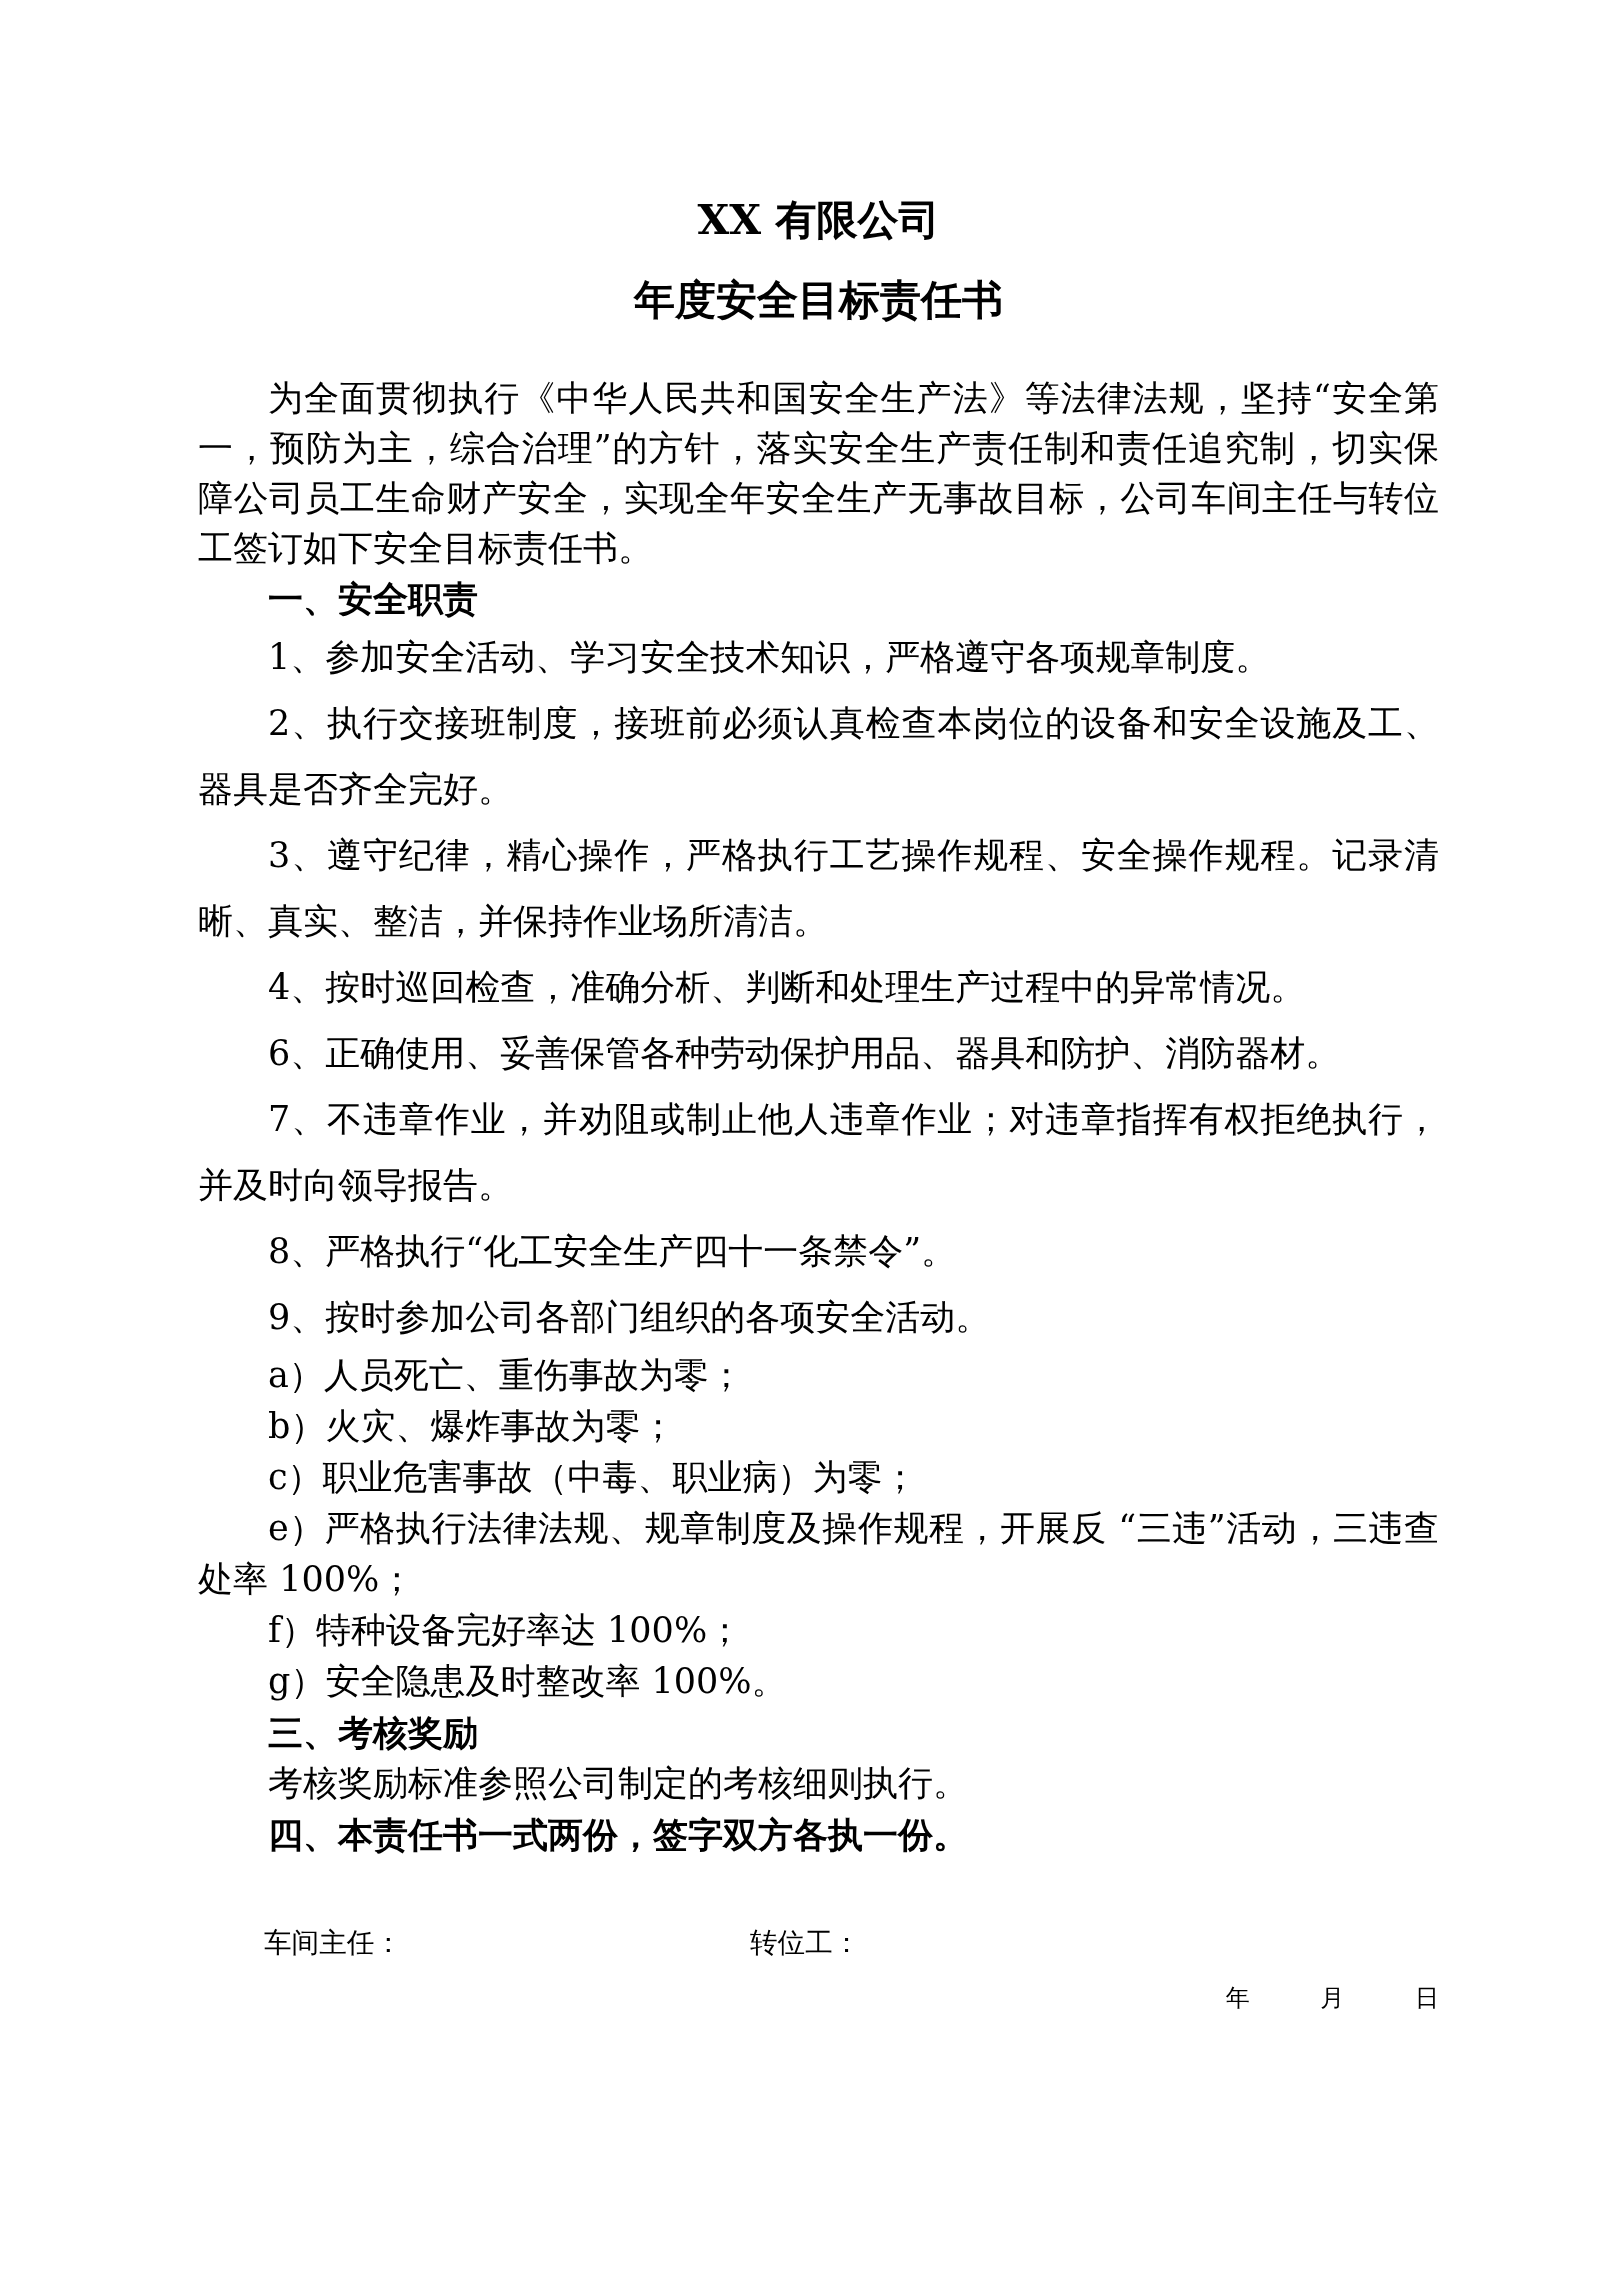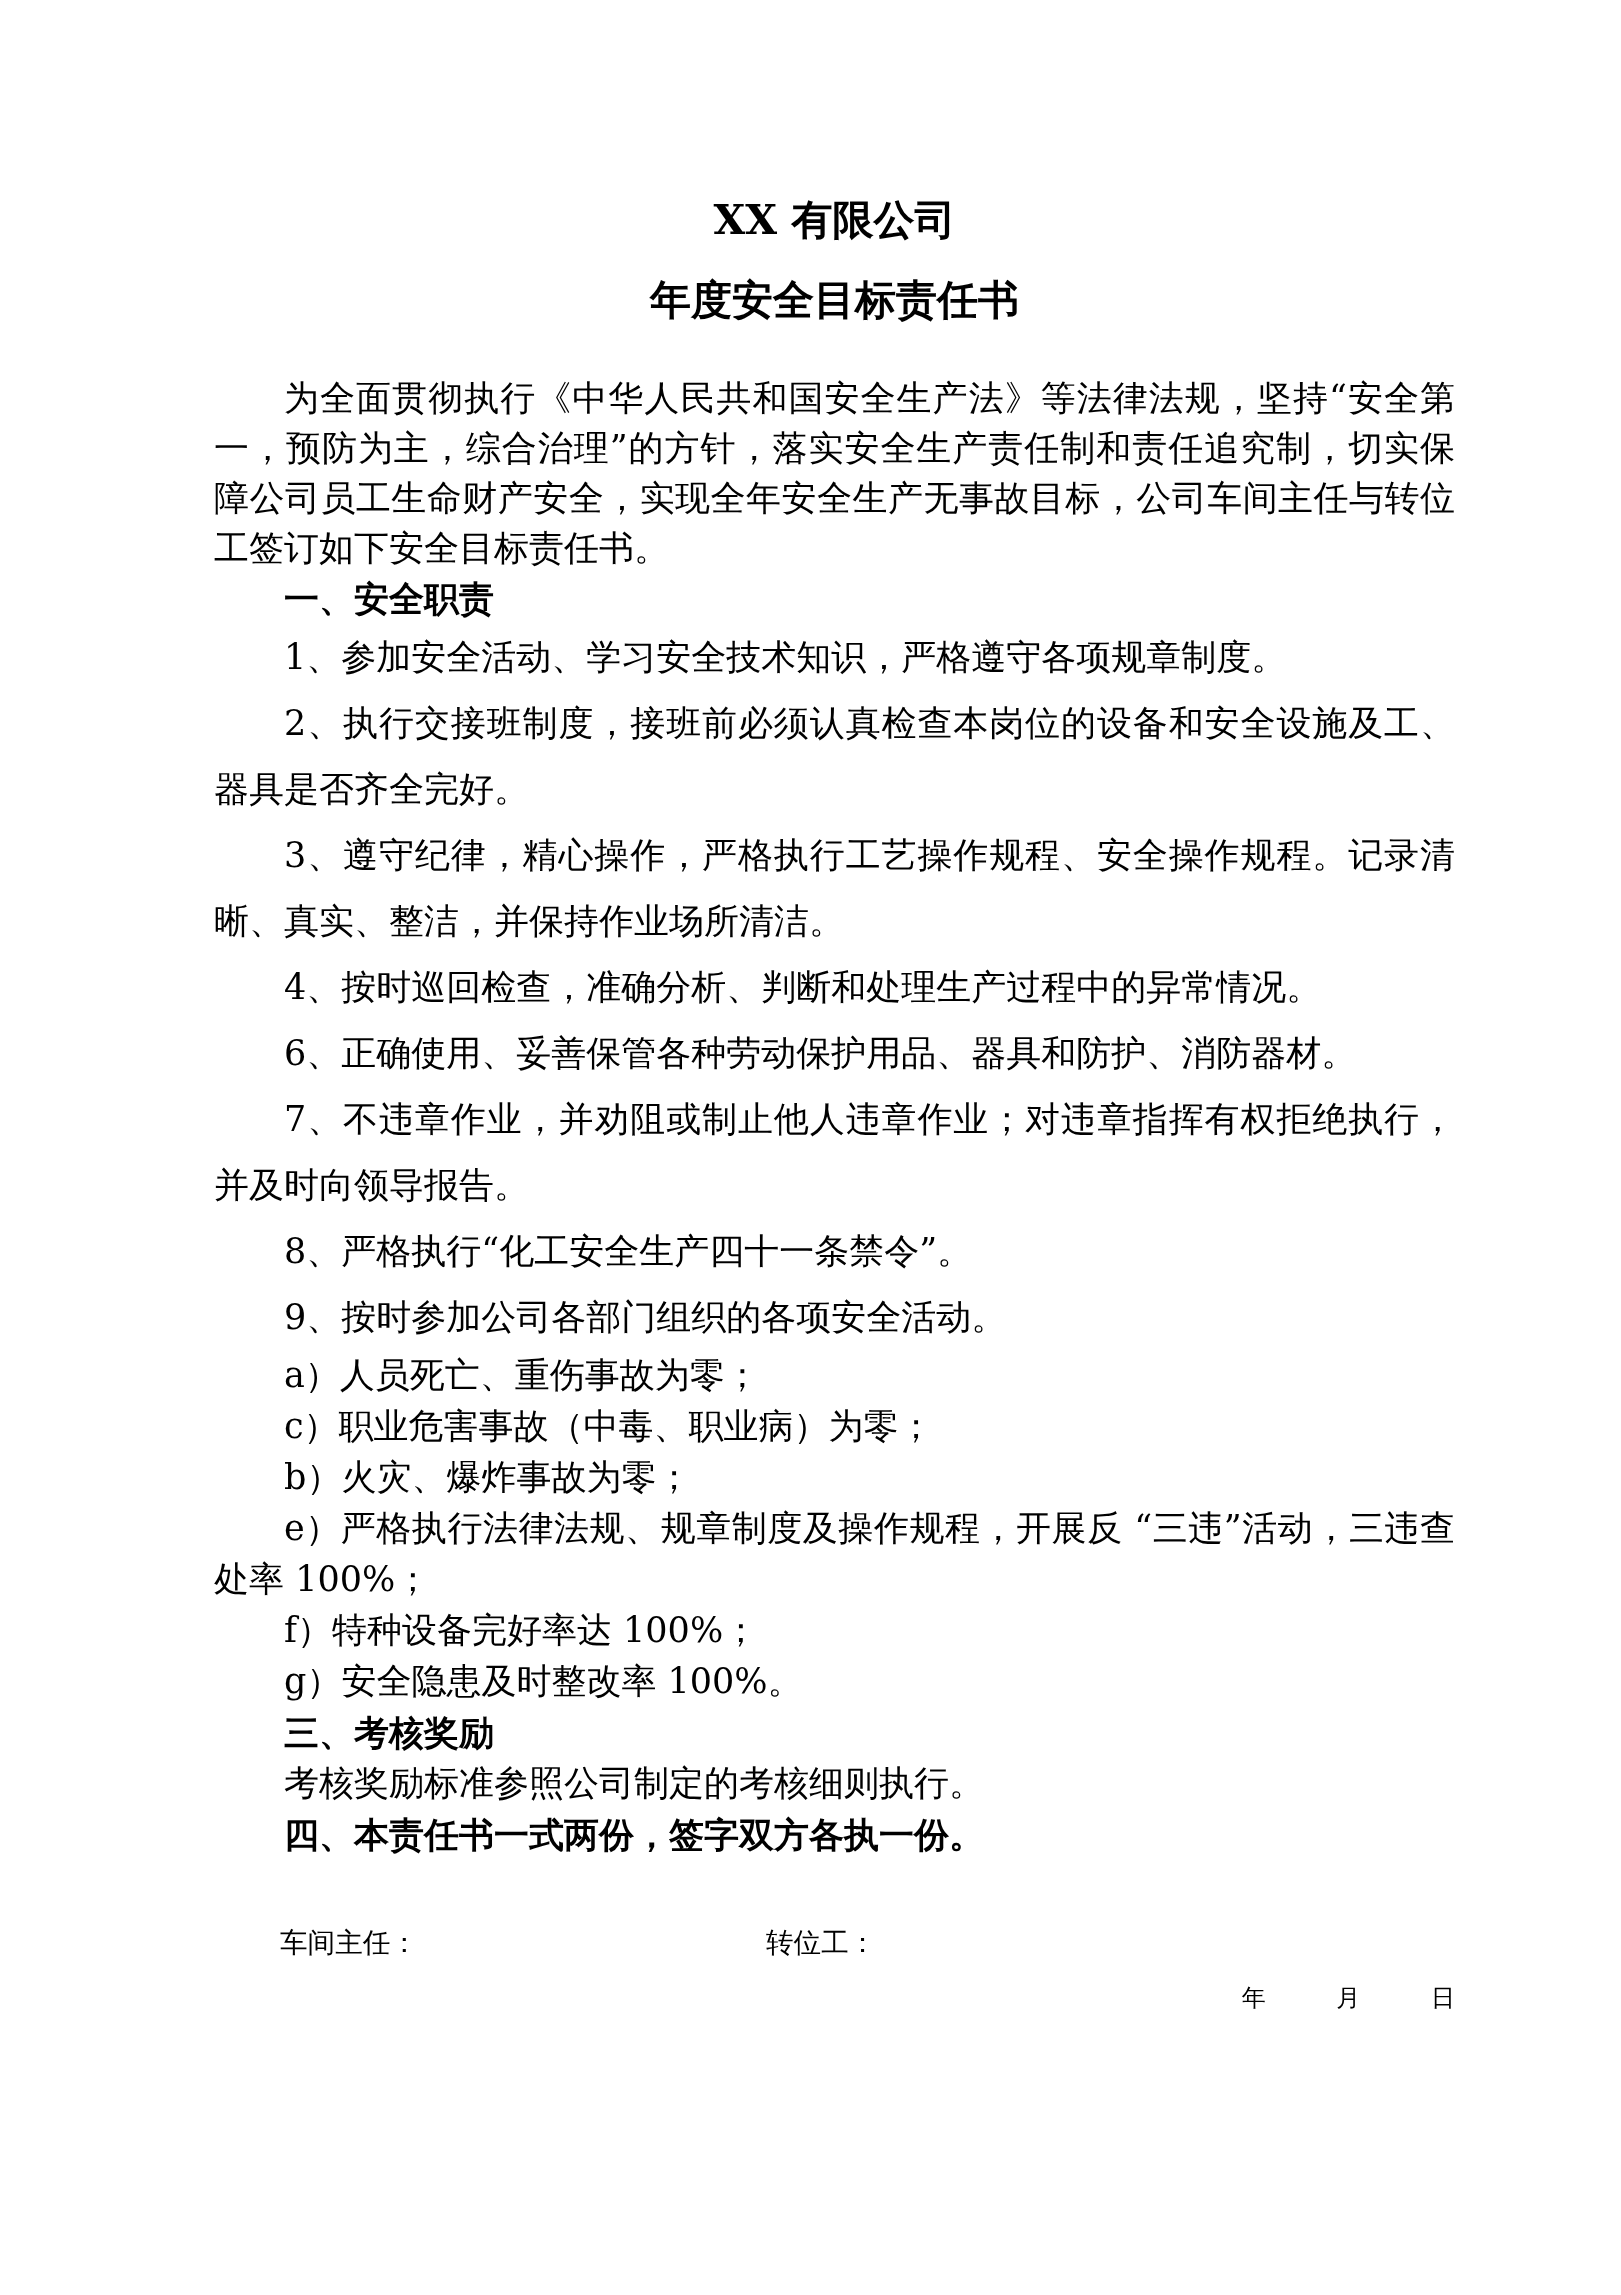--- a/index.html
+++ b/index.html
@@ -11,21 +11,21 @@
     position: relative;
     width: 1621px;
     height: 2295px;
     background: #ffffff;
     color: #000000;
     font-family: "DejaVu Serif", "Liberation Serif", serif;
     overflow: hidden;
   }
   .content {
     position: absolute;
-    left: 214px;
+    left: 198px;
     top: 197px;
     width: 1241px;
   }
   .doc-title {
     font-size: 41px;
     font-weight: bold;
     text-align: center;
     line-height: 46px;
     margin: 0;
   }
@@ -96,22 +96,22 @@
     <p class="p-item">1、参加安全活动、学习安全技术知识，严格遵守各项规章制度。</p>
     <p class="p-item">2、执行交接班制度，接班前必须认真检查本岗位的设备和安全设施及工、器具是否齐全完好。</p>
     <p class="p-item">3、遵守纪律，精心操作，严格执行工艺操作规程、安全操作规程。记录清晰、真实、整洁，并保持作业场所清洁。</p>
     <p class="p-item">4、按时巡回检查，准确分析、判断和处理生产过程中的异常情况。</p>
     <p class="p-item">6、正确使用、妥善保管各种劳动保护用品、器具和防护、消防器材。</p>
     <p class="p-item">7、不违章作业，并劝阻或制止他人违章作业；对违章指挥有权拒绝执行，并及时向领导报告。</p>
     <p class="p-item">8、严格执行“化工安全生产四十一条禁令”。</p>
     <p class="p-item">9、按时参加公司各部门组织的各项安全活动。</p>
 
     <p class="p-sub">a）人员死亡、重伤事故为零；</p>
+    <p class="p-sub">b）火灾、爆炸事故为零；</p>
     <p class="p-sub">c）职业危害事故（中毒、职业病）为零；</p>
-    <p class="p-sub">b）火灾、爆炸事故为零；</p>
     <p class="p-sub">e）严格执行法律法规、规章制度及操作规程，开展反 “三违”活动，三违查处率 100%；</p>
     <p class="p-sub">f）特种设备完好率达 100%；</p>
     <p class="p-sub">g）安全隐患及时整改率 100%。</p>
 
     <p class="sec-head p-sub">三、考核奖励</p>
     <p class="p-sub">考核奖励标准参照公司制定的考核细则执行。</p>
 
     <p class="sec-head p-sub">四、本责任书一式两份，签字双方各执一份。</p>
 
     <div class="sig-row">

